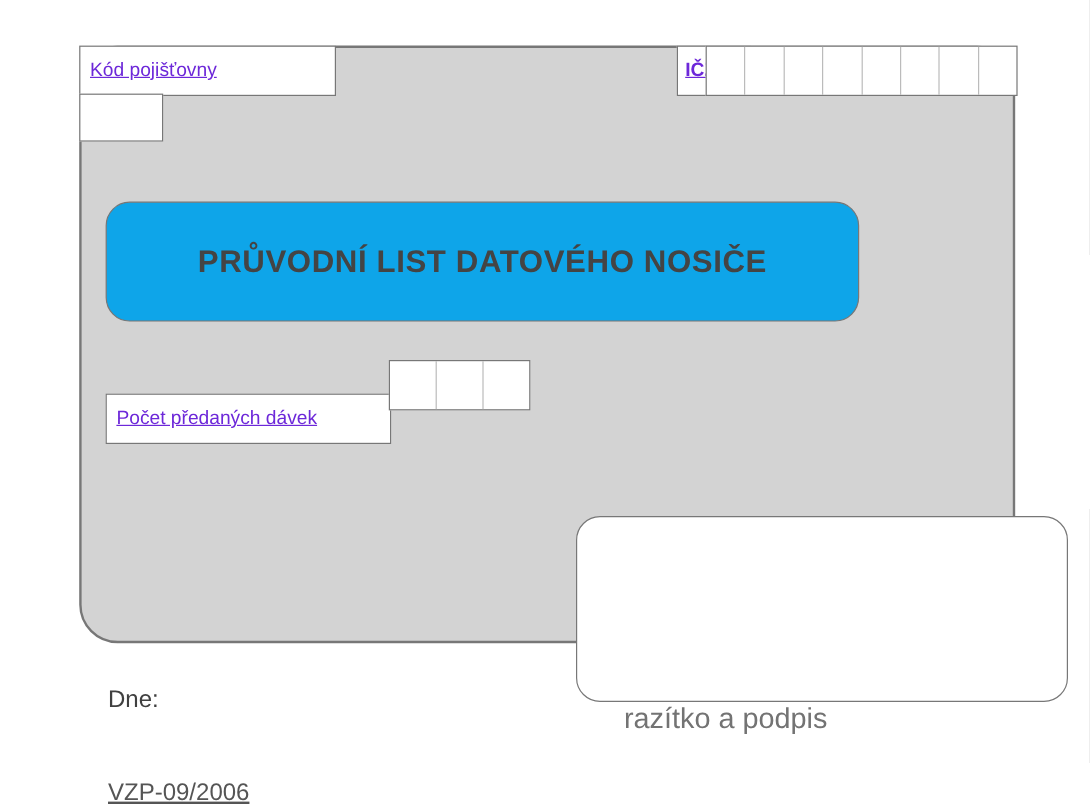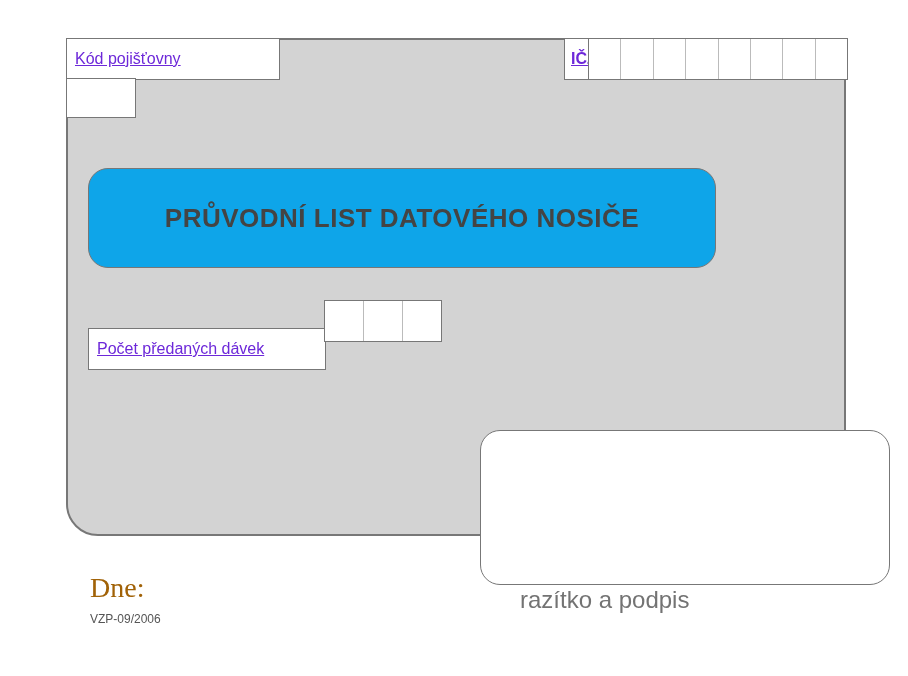--- a/index.html
+++ b/index.html
@@ -141,37 +141,37 @@
       background: #fff;
       border: 1.5px solid #777;
       border-radius: 20px;
       box-sizing: border-box;
     }
     
     .dne {
       position: absolute;
       left: 90px;
       top: 572px;
-      font-size: 28px;
-      color: #a16207;
-      font-family: Liberation Serif, serif;
+      font-size: 20px;
+      color: #404040;
     }
     .stamp-caption {
       position: absolute;
       left: 520px;
       top: 586px;
       font-size: 24px;
       color: #737373;
     }
     .form-id {
       position: absolute;
       left: 90px;
-      top: 612px;
-      font-size: 12px;
+      top: 650px;
+      font-size: 20px;
       color: #555;
+      text-decoration: underline;
     }
   </style>
 </head>
 <body>
 
 <div class="card">
 
   <div class="field-box kod-top">
     <span class="label-text">Kód pojišťovny</span>
   </div>

